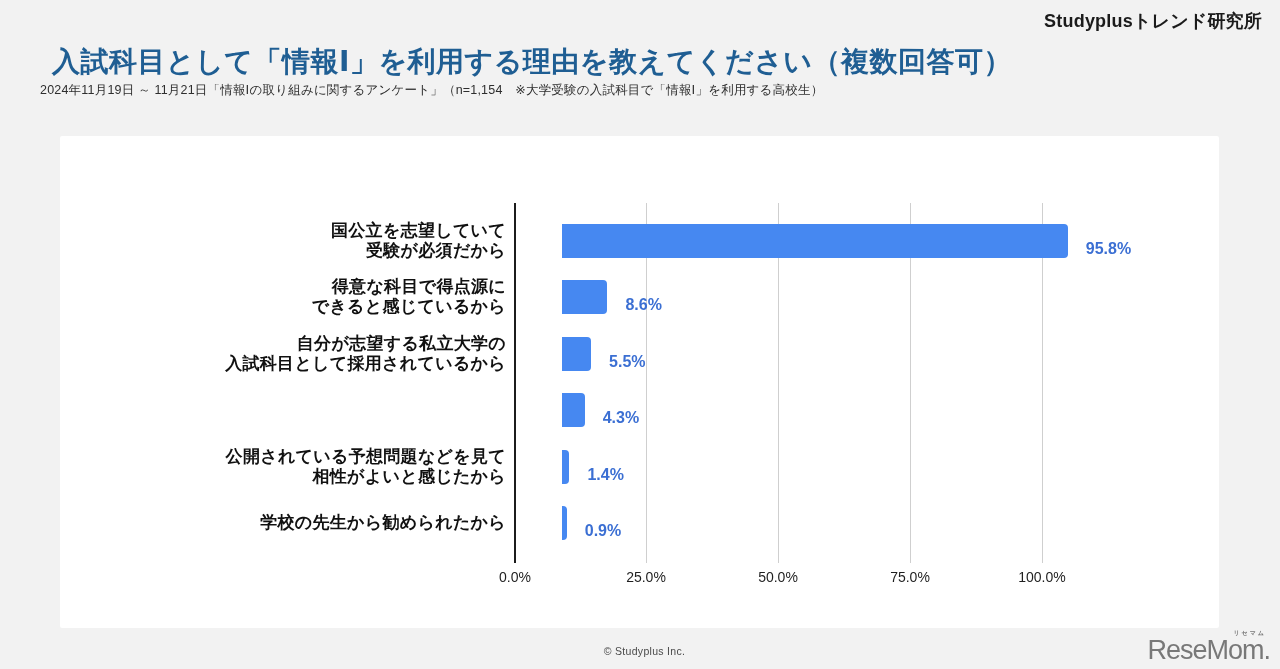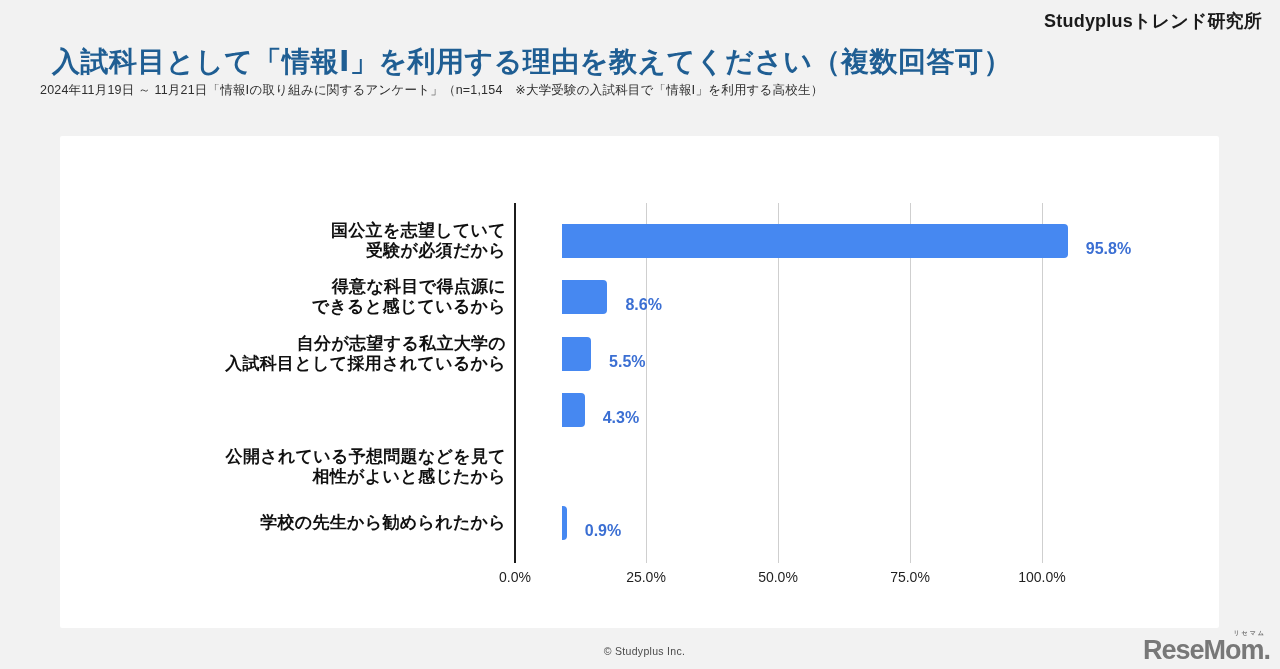--- a/index.html
+++ b/index.html
@@ -75,21 +75,21 @@
   }
   .resemom {
     position:absolute; right:10px; top:629px;
     color:#787878; text-align:right;
   }
   .resemom .ruby {
     display:block; font-size:6px; letter-spacing:2px;
     margin-right:4px; margin-bottom:-2px; font-weight:700;
   }
   .resemom .logotext {
-    font-size:27px; font-weight:700; letter-spacing:-1px;
+    font-size:27px; font-weight:400; letter-spacing:-1px;
     line-height:28px;
   }
 </style>
 </head>
 <body>
 
 <div class="brand">Studyplusトレンド研究所</div>
 <h1 class="title">入試科目として「情報Ⅰ」を利用する理由を教えてください（複数回答可）</h1>
 <div class="subtitle">2024年11月19日 ～ 11月21日「情報Ⅰの取り組みに関するアンケート」（n=1,154　※大学受験の入試科目で「情報Ⅰ」を利用する高校生）</div>
 
@@ -138,20 +138,24 @@
   <div class="row" style="top:257px">
     <div class="barwrap">
       <div class="bar" style="width: 22.704px; background: rgb(70, 136, 241);"></div>
       <div class="val">4.3%</div>
     </div>
   </div>
 
   <div class="row" style="top:314px">
     <div class="cat">公開されている予想問題などを見て
 相性がよいと感じたから</div>
+    <div class="barwrap">
+      <div class="bar" style="width: 7.392px; background: rgb(70, 136, 241);"></div>
+      <div class="val">1.4%</div>
+    </div>
   </div>
 
   <div class="row" style="top:370px">
     <div class="cat">学校の先生から勧められたから</div>
     <div class="barwrap">
       <div class="bar" style="width: 4.752px; background: rgb(70, 136, 241);"></div>
       <div class="val">0.9%</div>
     </div>
   </div>
 

